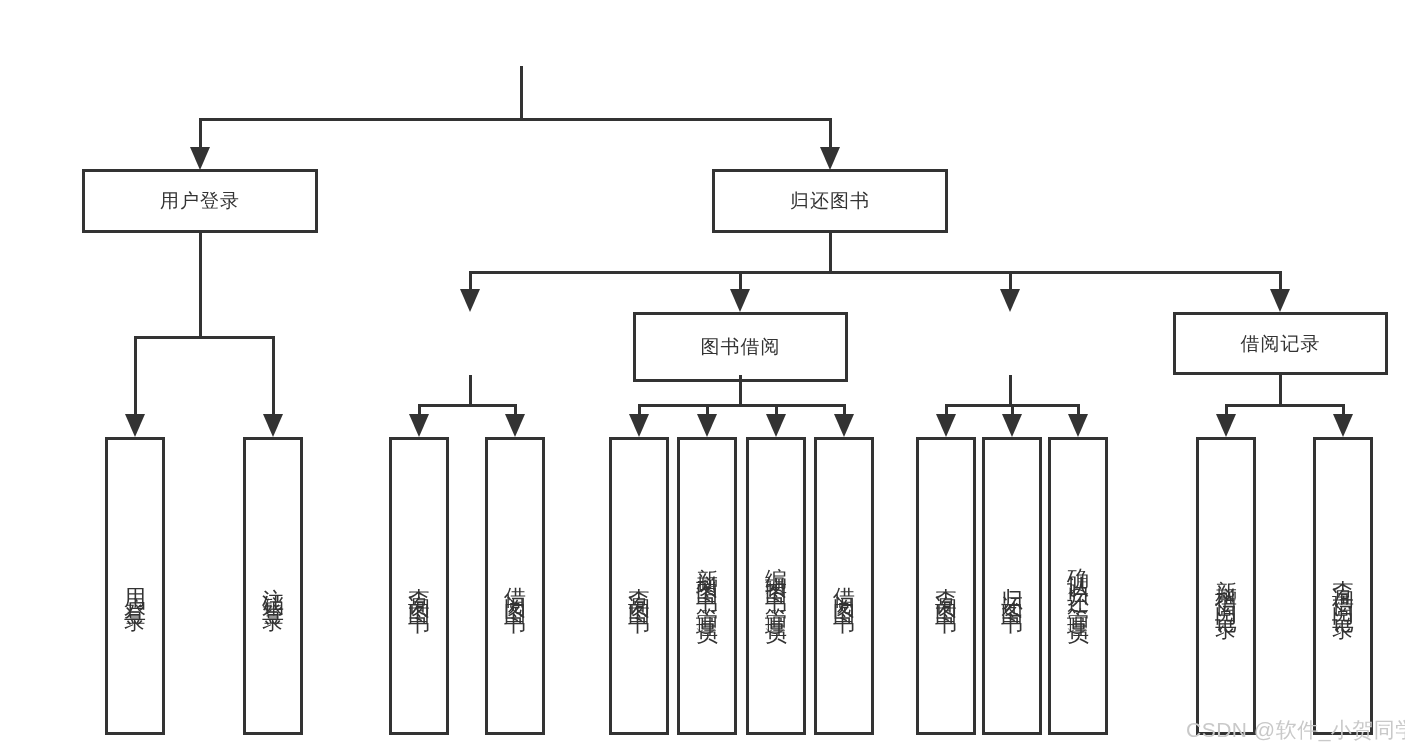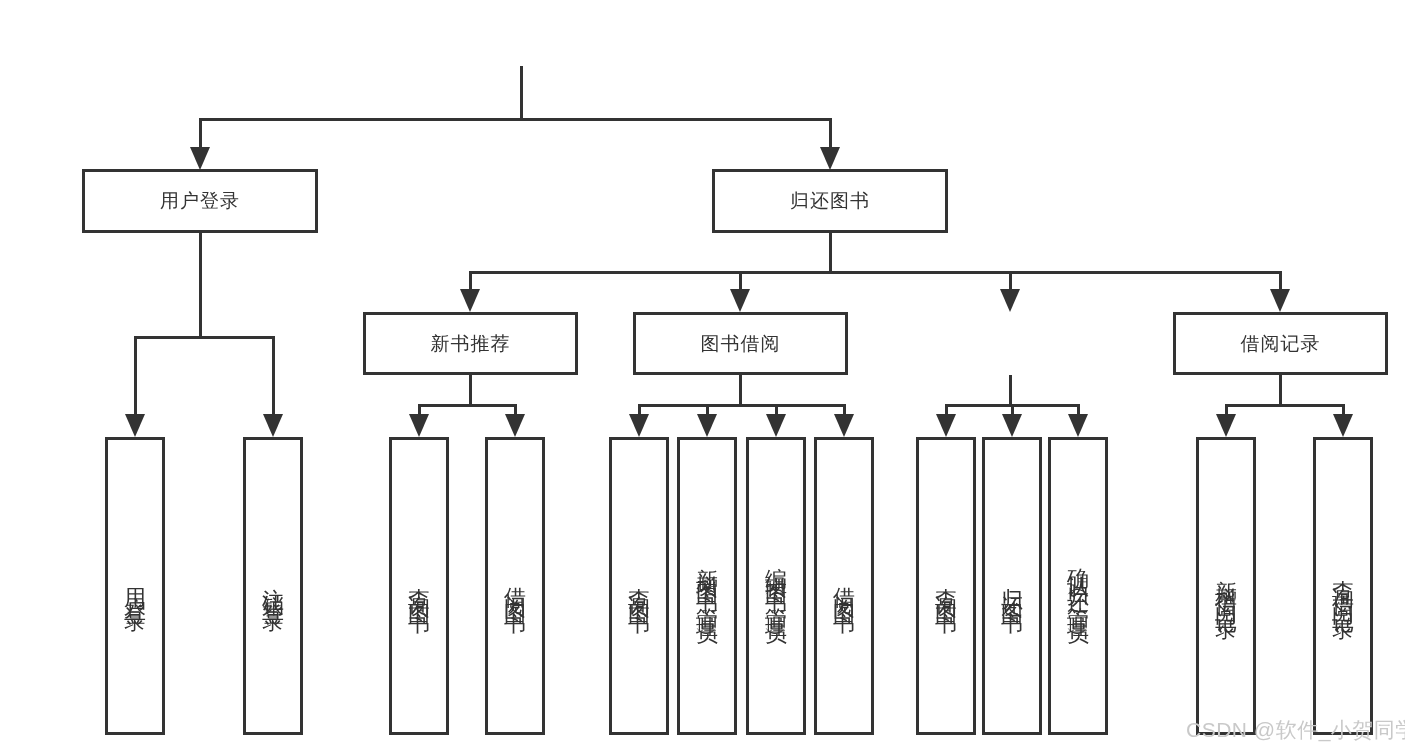--- a/index.html
+++ b/index.html
@@ -61,24 +61,21 @@
 <div class="canvas">
 
 
   <div class="hbox" style="left:82px;top:169px;width:236px;height:64px">
     <span>用户登录</span>
   </div>
   <div class="hbox" style="left:712px;top:169px;width:236px;height:64px">
     <span>归还图书</span>
   </div>
 
-  <div class="hbox" style="left:363px;top:312px;width:215px;height:63px">
-    <span>新书推荐</span>
-  </div>
-  <div class="hbox" style="left:633px;top:312px;width:215px;height:63px">
+  <div class="hbox" style="left:633px;top:312px;width:215px;height:70px">
     <span>图书借阅</span>
   </div>
   <div class="hbox" style="left:1173px;top:312px;width:215px;height:63px">
     <span>借阅记录</span>
   </div>
 
   <div class="vbox" style="left:105px">
     <span>用户登录</span>
   </div>
   <div class="vbox" style="left:243px">

